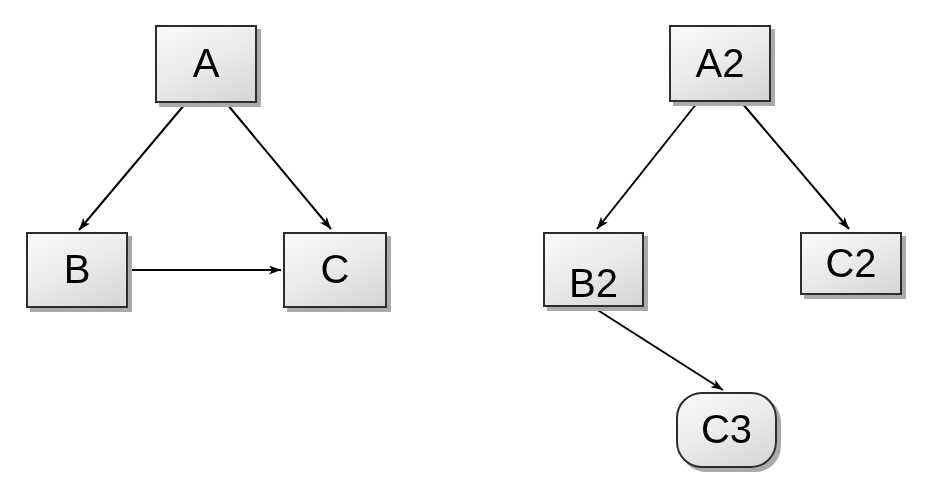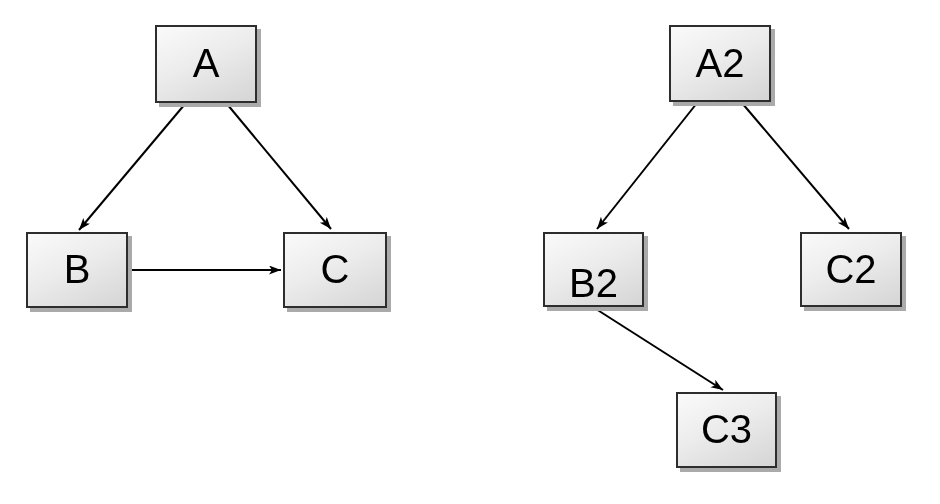--- a/index.html
+++ b/index.html
@@ -68,20 +68,20 @@
       </div>
       <div class="node" style="left: 283px; top: 232px; width: 104px; height: 76px;">
         <span class="node-label">C</span>
       </div>
       <div class="node" style="left: 669px; top: 25px; width: 102px; height: 77px;">
         <span class="node-label">A2</span>
       </div>
       <div class="node" style="left: 543px; top: 232px; width: 101px; height: 75px; align-items: flex-end;">
         <span class="node-label">B2</span>
       </div>
-      <div class="node" style="left: 800px; top: 232px; width: 102px; height: 75px;">
+      <div class="node" style="left: 800px; top: 232px; width: 102px; height: 63px;">
         <span class="node-label">C2</span>
       </div>
-      <div class="node" style="left: 676px; top: 392px; width: 101px; height: 76px;">
+      <div class="node" style="left: 676px; top: 392px; width: 101px; height: 76px; border-radius: 26px;">
         <span class="node-label">C3</span>
       </div>
     </div>
 </div>
 
 </body></html>

